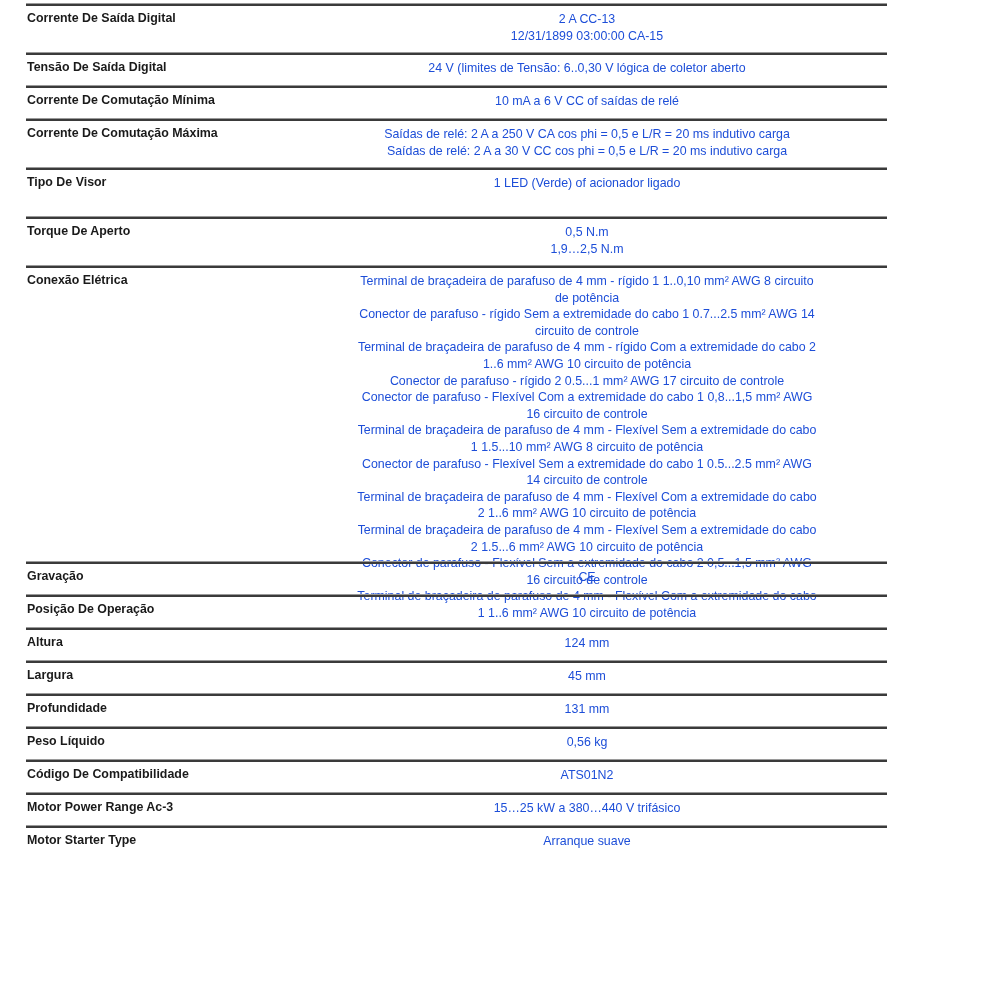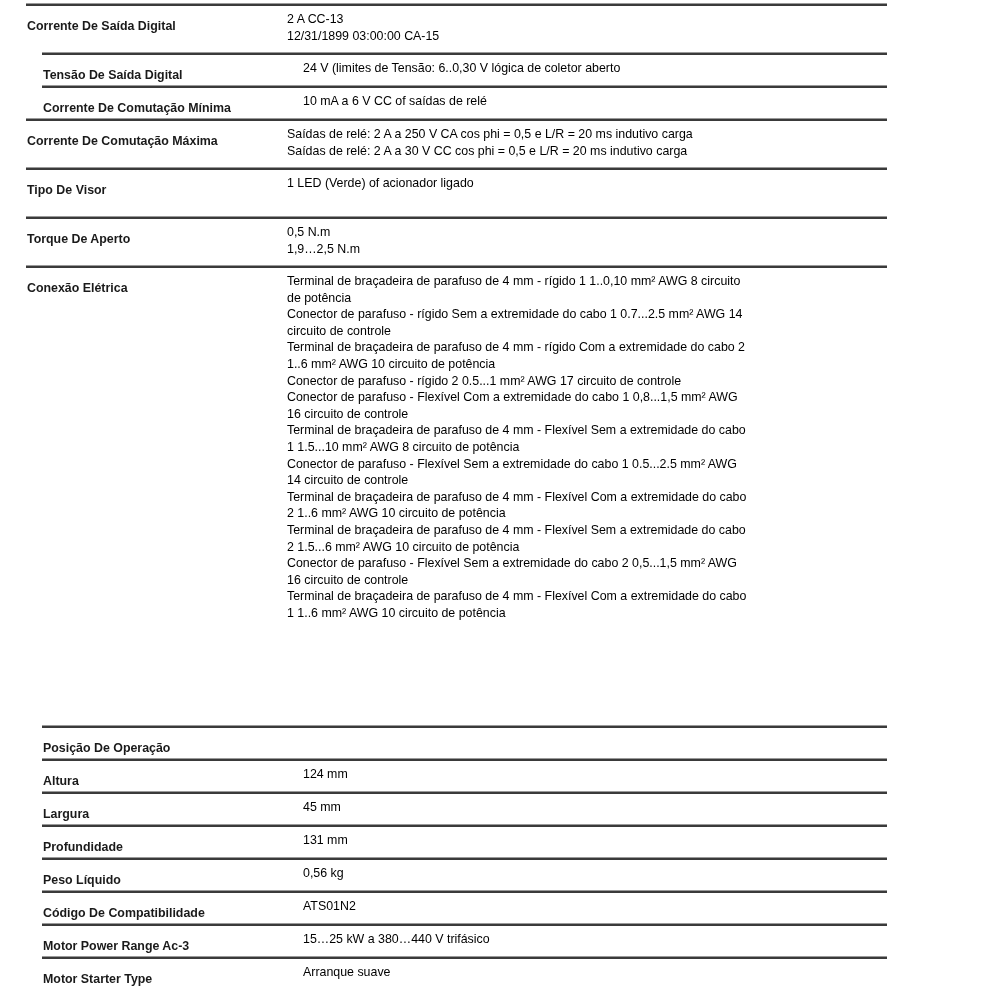--- a/index.html
+++ b/index.html
@@ -27,40 +27,41 @@
       box-shadow: 0 -1px 0 #9a9a9a;
       display: flex;
       box-sizing: border-box;
     }
     .spec-label {
       width: 261px;
       flex: 0 0 261px;
       font-weight: bold;
       font-size: 12.4px;
       line-height: 16.6px;
-      padding-top: 12px;
+      padding-top: 4px;
       padding-left: 1px;
       color: #1a1a1a;
       box-sizing: border-box;
     }
     .spec-value {
       flex: 1 1 auto;
       font-size: 12.4px;
       line-height: 16.6px;
       padding-top: 5px;
-      color: #000000;
+      color: #1d4ed8;
       box-sizing: border-box;
+      text-align: center;
     }
     .spec-value .line {
       display: block;
       white-space: nowrap;
     }
     .h2 { height: 49px; }
-    .h1 { height: 33px; margin-left: 16px; }
-    .hbig { height: 460px; }
+    .h1 { height: 33px; }
+    .hbig { height: 296px; }
   </style>
 </head>
 <body>
 
 <div class="spec-table">
 
   <div class="spec-row h2">
     <div class="spec-label">Corrente De Saída Digital</div>
     <div class="spec-value">
       <span class="line">2 A CC-13</span>
@@ -126,20 +127,26 @@
       <span class="line">2 1..6 mm² AWG 10 circuito de potência</span>
       <span class="line">Terminal de braçadeira de parafuso de 4 mm - Flexível Sem a extremidade do cabo</span>
       <span class="line">2 1.5...6 mm² AWG 10 circuito de potência</span>
       <span class="line">Conector de parafuso - Flexível Sem a extremidade do cabo 2 0,5...1,5 mm² AWG</span>
       <span class="line">16 circuito de controle</span>
       <span class="line">Terminal de braçadeira de parafuso de 4 mm - Flexível Com a extremidade do cabo</span>
       <span class="line">1 1..6 mm² AWG 10 circuito de potência</span>
     </div>
   </div>
 
+  <div class="spec-row h1">
+    <div class="spec-label">Gravação</div>
+    <div class="spec-value">
+      <span class="line">CE</span>
+    </div>
+  </div>
 
   <div class="spec-row h1">
     <div class="spec-label">Posição De Operação</div>
   </div>
 
   <div class="spec-row h1">
     <div class="spec-label">Altura</div>
     <div class="spec-value">
       <span class="line">124 mm</span>
     </div>

